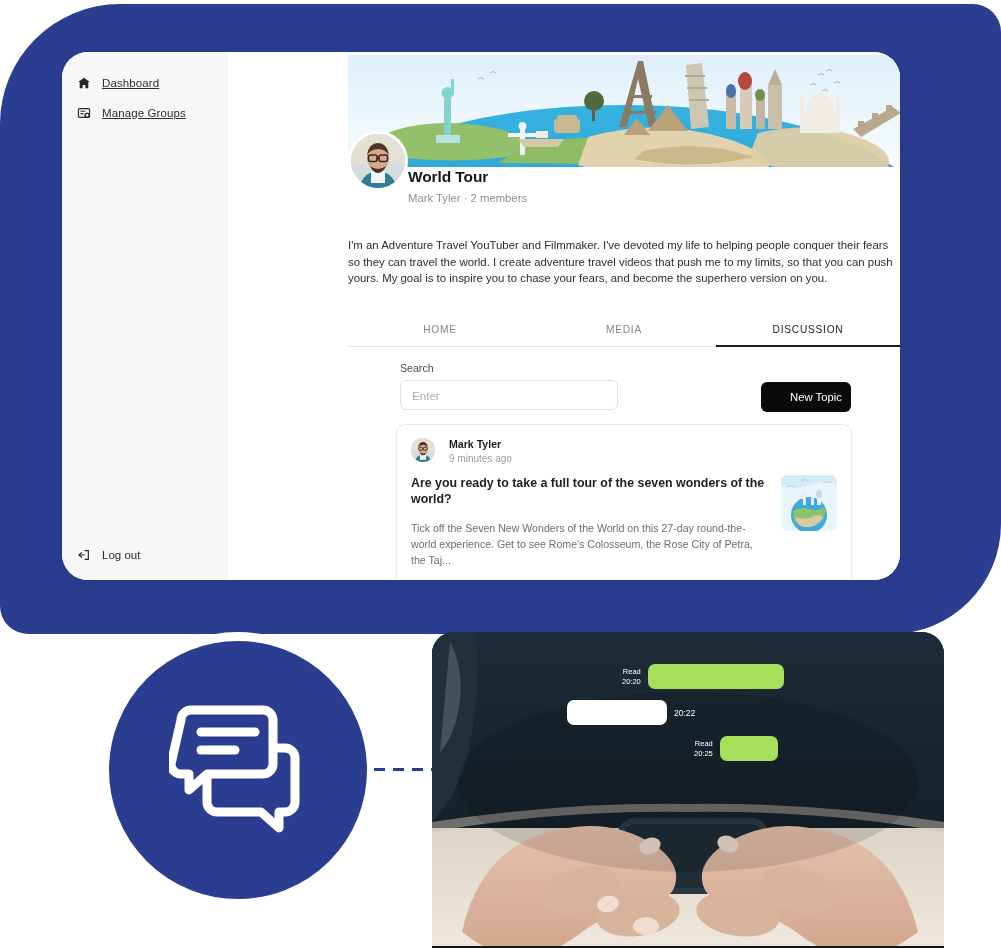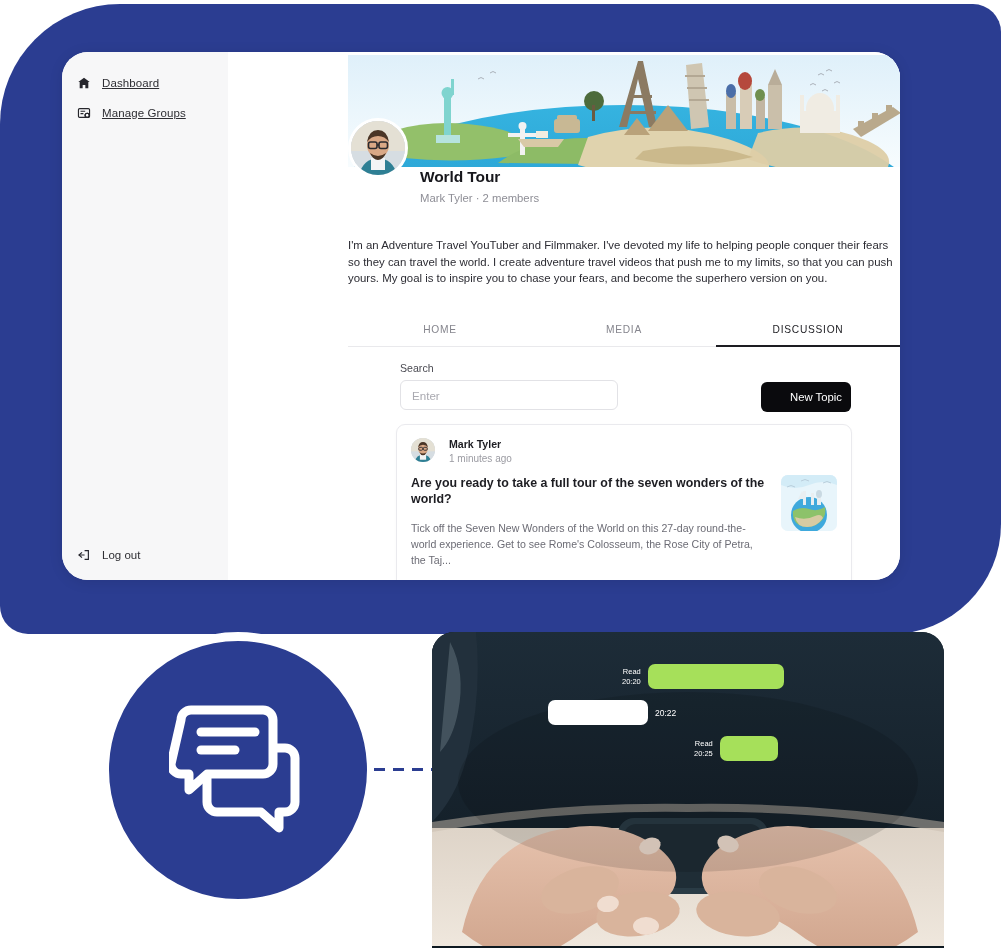--- a/index.html
+++ b/index.html
@@ -81,22 +81,22 @@
     width: 552px; height: 112px;
     overflow: hidden;
     background: linear-gradient(#dff0fa 0%, #eaf6fc 38%, #f5fbfd 100%);
   }
   .cover svg { display: block; }
 
   .profile-row {
     position: absolute;
     left: 120px; top: 112px;
     display: flex;
-    align-items: flex-start;
-    gap: 12px;
+    align-items: center;
+    gap: 0;
   }
   .avatar-lg {
     width: 60px; height: 60px;
     border-radius: 50%;
     margin-top: -46px;
     border: 3px solid #ffffff;
     overflow: hidden;
     background: #cfd6dd;
     position: relative;
     flex: 0 0 60px;
@@ -493,21 +493,21 @@
             <path d="M16 21 q2-12 11-12 q9 0 11 12 q-4-6-11-6 q-7 0-11 6z" fill="#4a3526"></path>
             <path d="M19 32 q8 6 16 0 q-3 7 -8 7 q-5 0 -8 -7z" fill="#4a3526"></path>
             <g fill="none" stroke="#2a2a2e" stroke-width="2">
               <rect x="17.5" y="21" width="8.5" height="6.5" rx="2"></rect>
               <rect x="28" y="21" width="8.5" height="6.5" rx="2"></rect>
             </g>
           </svg>
         </div>
         <div>
           <div class="post-author">Mark Tyler</div>
-          <div class="post-time">1 minutes ago</div>
+          <div class="post-time">9 minutes ago</div>
         </div>
       </div>
 
       <div class="post-body">
         <div class="post-body-text">
           <div class="post-title">Are you ready to take a full tour of the seven wonders of the world?</div>
           <div class="post-excerpt">Tick off the Seven New Wonders of the World on this 27-day round-the-world experience. Get to see Rome's Colosseum, the Rose City of Petra, the Taj...</div>
         </div>
         <div class="post-thumb">
           <svg width="56" height="56" viewBox="0 0 56 56">
@@ -608,21 +608,21 @@
       <ellipse cx="176" cy="272" rx="11" ry="8" transform="rotate(-10 176 272)"></ellipse>
     </g>
     <ellipse cx="256" cy="150" rx="230" ry="90" fill="#000" opacity=".12"></ellipse>
   </svg>
 
   <div class="chat-bubble-row" style="left:190px; top:32px;">
     <div class="read-stamp"><span>Read</span><br><span>20:20</span></div>
     <div class="bubble green" style="width:136px;"></div>
   </div>
 
-  <div class="chat-bubble-row" style="left:116px; top:68px;">
+  <div class="chat-bubble-row" style="left:135px; top:68px;">
     <div class="bubble white" style="width:100px;"></div>
     <div class="time-stamp">20:22</div>
   </div>
 
   <div class="chat-bubble-row" style="left:262px; top:104px;">
     <div class="read-stamp"><span>Read</span><br><span>20:25</span></div>
     <div class="bubble green" style="width:58px;"></div>
   </div>
 </div>
 

